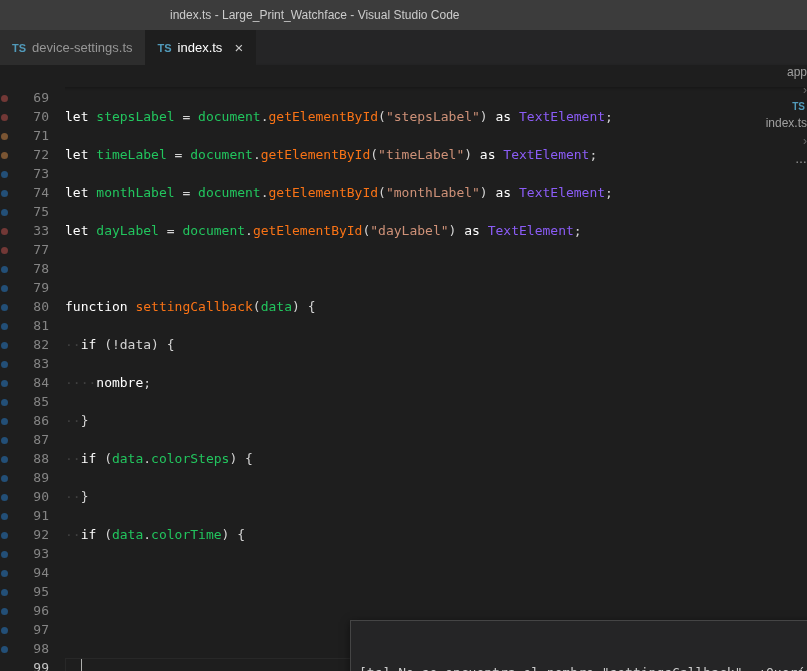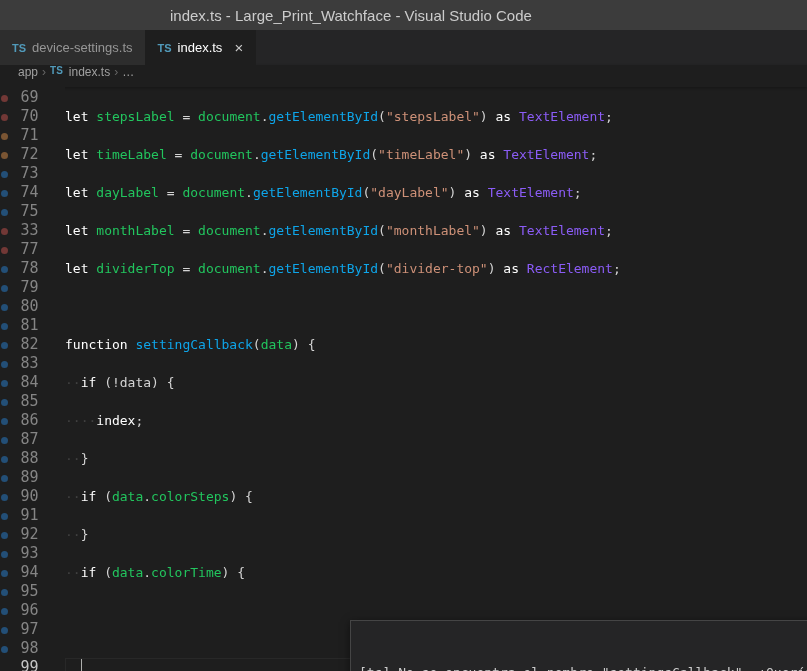--- a/index.html
+++ b/index.html
@@ -13,21 +13,21 @@
   overflow: hidden;
   position: relative;
 }
 .titlebar {
   height: 30px;
   background: #3c3c3c;
   display: flex;
   align-items: center;
   padding-left: 170px;
   color: #cccccc;
-  font-size: 15px;
+  font-size: 12px;
 }
 .tabbar {
   height: 35px;
   background: #252526;
   display: flex;
 }
 .tab {
   display: flex;
   align-items: center;
   padding: 0 12px;
@@ -49,26 +49,27 @@
 }
 .tab .close {
   color: #cccccc;
   margin-left: 6px;
   font-size: 15px;
 }
 .breadcrumb {
   height: 22px;
   background: #1e1e1e;
   display: flex;
-  align-items: flex-start;
+  align-items: flex-end;
   padding-left: 18px;
   font-size: 12px;
   color: #a0a0a0;
   gap: 4px;
   box-shadow: 0 1px 3px rgba(0,0,0,0.3);
+  flex-direction: column;
 }
 .breadcrumb .sep { color: #666; }
 .breadcrumb .ts-icon { color: #519aba; font-weight: bold; font-size: 10px; margin-right: 2px;}
 .editor-area {
   display: flex;
   height: calc(100% - 87px);
 }
 .activity-bar {
   width: 10px;
   background: #1e1e1e;
@@ -78,42 +79,42 @@
 }
 .activity-dot {
   width: 7px;
   height: 7px;
   border-radius: 50%;
   margin: 6px 0 6px 1px;
 }
 .gutter {
   width: 55px;
   background: #1e1e1e;
-  text-align: center;
+  text-align: right;
   padding-right: 16px;
   color: #858585;
   font-family: Consolas, monospace;
-  font-size: 15px;
+  font-size: 13px;
   line-height: 19px;
   padding-top: 1px;
 }
 .gutter .ln { height: 19px; }
 .gutter .ln.current { color: #c6c6c6; }
 .code {
   flex: 1;
   font-family: Consolas, monospace;
   font-size: 13px;
   line-height: 19px;
   padding-top: 1px;
   white-space: pre;
   position: relative;
 }
 .line { height: 19px; }
 .k { color: #ffffff; }      
-.fn { color: #0ea5e9; }     
+.fn { color: #f97316; }     
 .v { color: #22c55e; }      
 .s { color: #ce9178; }      
 .t { color: #8b5cf6; }      
 .p { color: #d4d4d4; }      
 .g { color: #404040; }      
 .cursor-line {
   position: absolute;
   height: 19px;
   left: 0;
   right: 0;
@@ -235,27 +236,26 @@
       <div class="ln">94</div>
       <div class="ln">95</div>
       <div class="ln">96</div>
       <div class="ln">97</div>
       <div class="ln">98</div>
       <div class="ln current">99</div>
     </div>
   <div class="code">
 <div class="line"><span class="k">let</span> <span class="v">stepsLabel</span><span class="p"> = </span><span class="v">document</span><span class="p">.</span><span class="fn">getElementById</span><span class="p">(</span><span class="s">"stepsLabel"</span><span class="p">) </span><span class="k">as </span><span class="t">TextElement</span><span class="p">;</span></div>
 <div class="line"><span class="k">let</span> <span class="v">timeLabel</span><span class="p"> = </span><span class="v">document</span><span class="p">.</span><span class="fn">getElementById</span><span class="p">(</span><span class="s">"timeLabel"</span><span class="p">) </span><span class="k">as </span><span class="t">TextElement</span><span class="p">;</span></div>
+<div class="line"><span class="k">let</span> <span class="v">monthLabel</span><span class="p"> = </span><span class="v">document</span><span class="p">.</span><span class="fn">getElementById</span><span class="p">(</span><span class="s">"monthLabel"</span><span class="p">) </span><span class="k">as </span><span class="t">TextElement</span><span class="p">;</span></div>
 <div class="line"><span class="k">let</span> <span class="v">dayLabel</span><span class="p"> = </span><span class="v">document</span><span class="p">.</span><span class="fn">getElementById</span><span class="p">(</span><span class="s">"dayLabel"</span><span class="p">) </span><span class="k">as </span><span class="t">TextElement</span><span class="p">;</span></div>
-<div class="line"><span class="k">let</span> <span class="v">monthLabel</span><span class="p"> = </span><span class="v">document</span><span class="p">.</span><span class="fn">getElementById</span><span class="p">(</span><span class="s">"monthLabel"</span><span class="p">) </span><span class="k">as </span><span class="t">TextElement</span><span class="p">;</span></div>
-<div class="line"><span class="k">let</span> <span class="v">dividerTop</span><span class="p"> = </span><span class="v">document</span><span class="p">.</span><span class="fn">getElementById</span><span class="p">(</span><span class="s">"divider-top"</span><span class="p">) </span><span class="k">as </span><span class="t">RectElement</span><span class="p">;</span></div>
 <div class="line"></div>
 <div class="line"><span class="k">function</span> <span class="fn">settingCallback</span><span class="p">(</span><span class="v">data</span><span class="p">) {</span></div>
 <div class="line"><span class="g">··</span><span class="k">if</span> <span class="p">(</span><span class="p">!data</span><span class="p">) {</span></div>
-<div class="line"><span class="g">··</span><span class="g">··</span><span class="k">index</span><span class="p">;</span></div>
+<div class="line"><span class="g">··</span><span class="g">··</span><span class="k">nombre</span><span class="p">;</span></div>
 <div class="line"><span class="g">··</span><span class="p">}</span></div>
 <div class="line"><span class="g">··</span><span class="k">if</span> <span class="p">(</span><span class="v">data</span><span class="p">.</span><span class="v">colorSteps</span><span class="p">) {</span></div>
 <div class="line"><span class="g">··</span><span class="p">}</span></div>
 <div class="line"><span class="g">··</span><span class="k">if</span> <span class="p">(</span><span class="v">data</span><span class="p">.</span><span class="v">colorTime</span><span class="p">) {</span></div>
 
 
 
 
 
 

